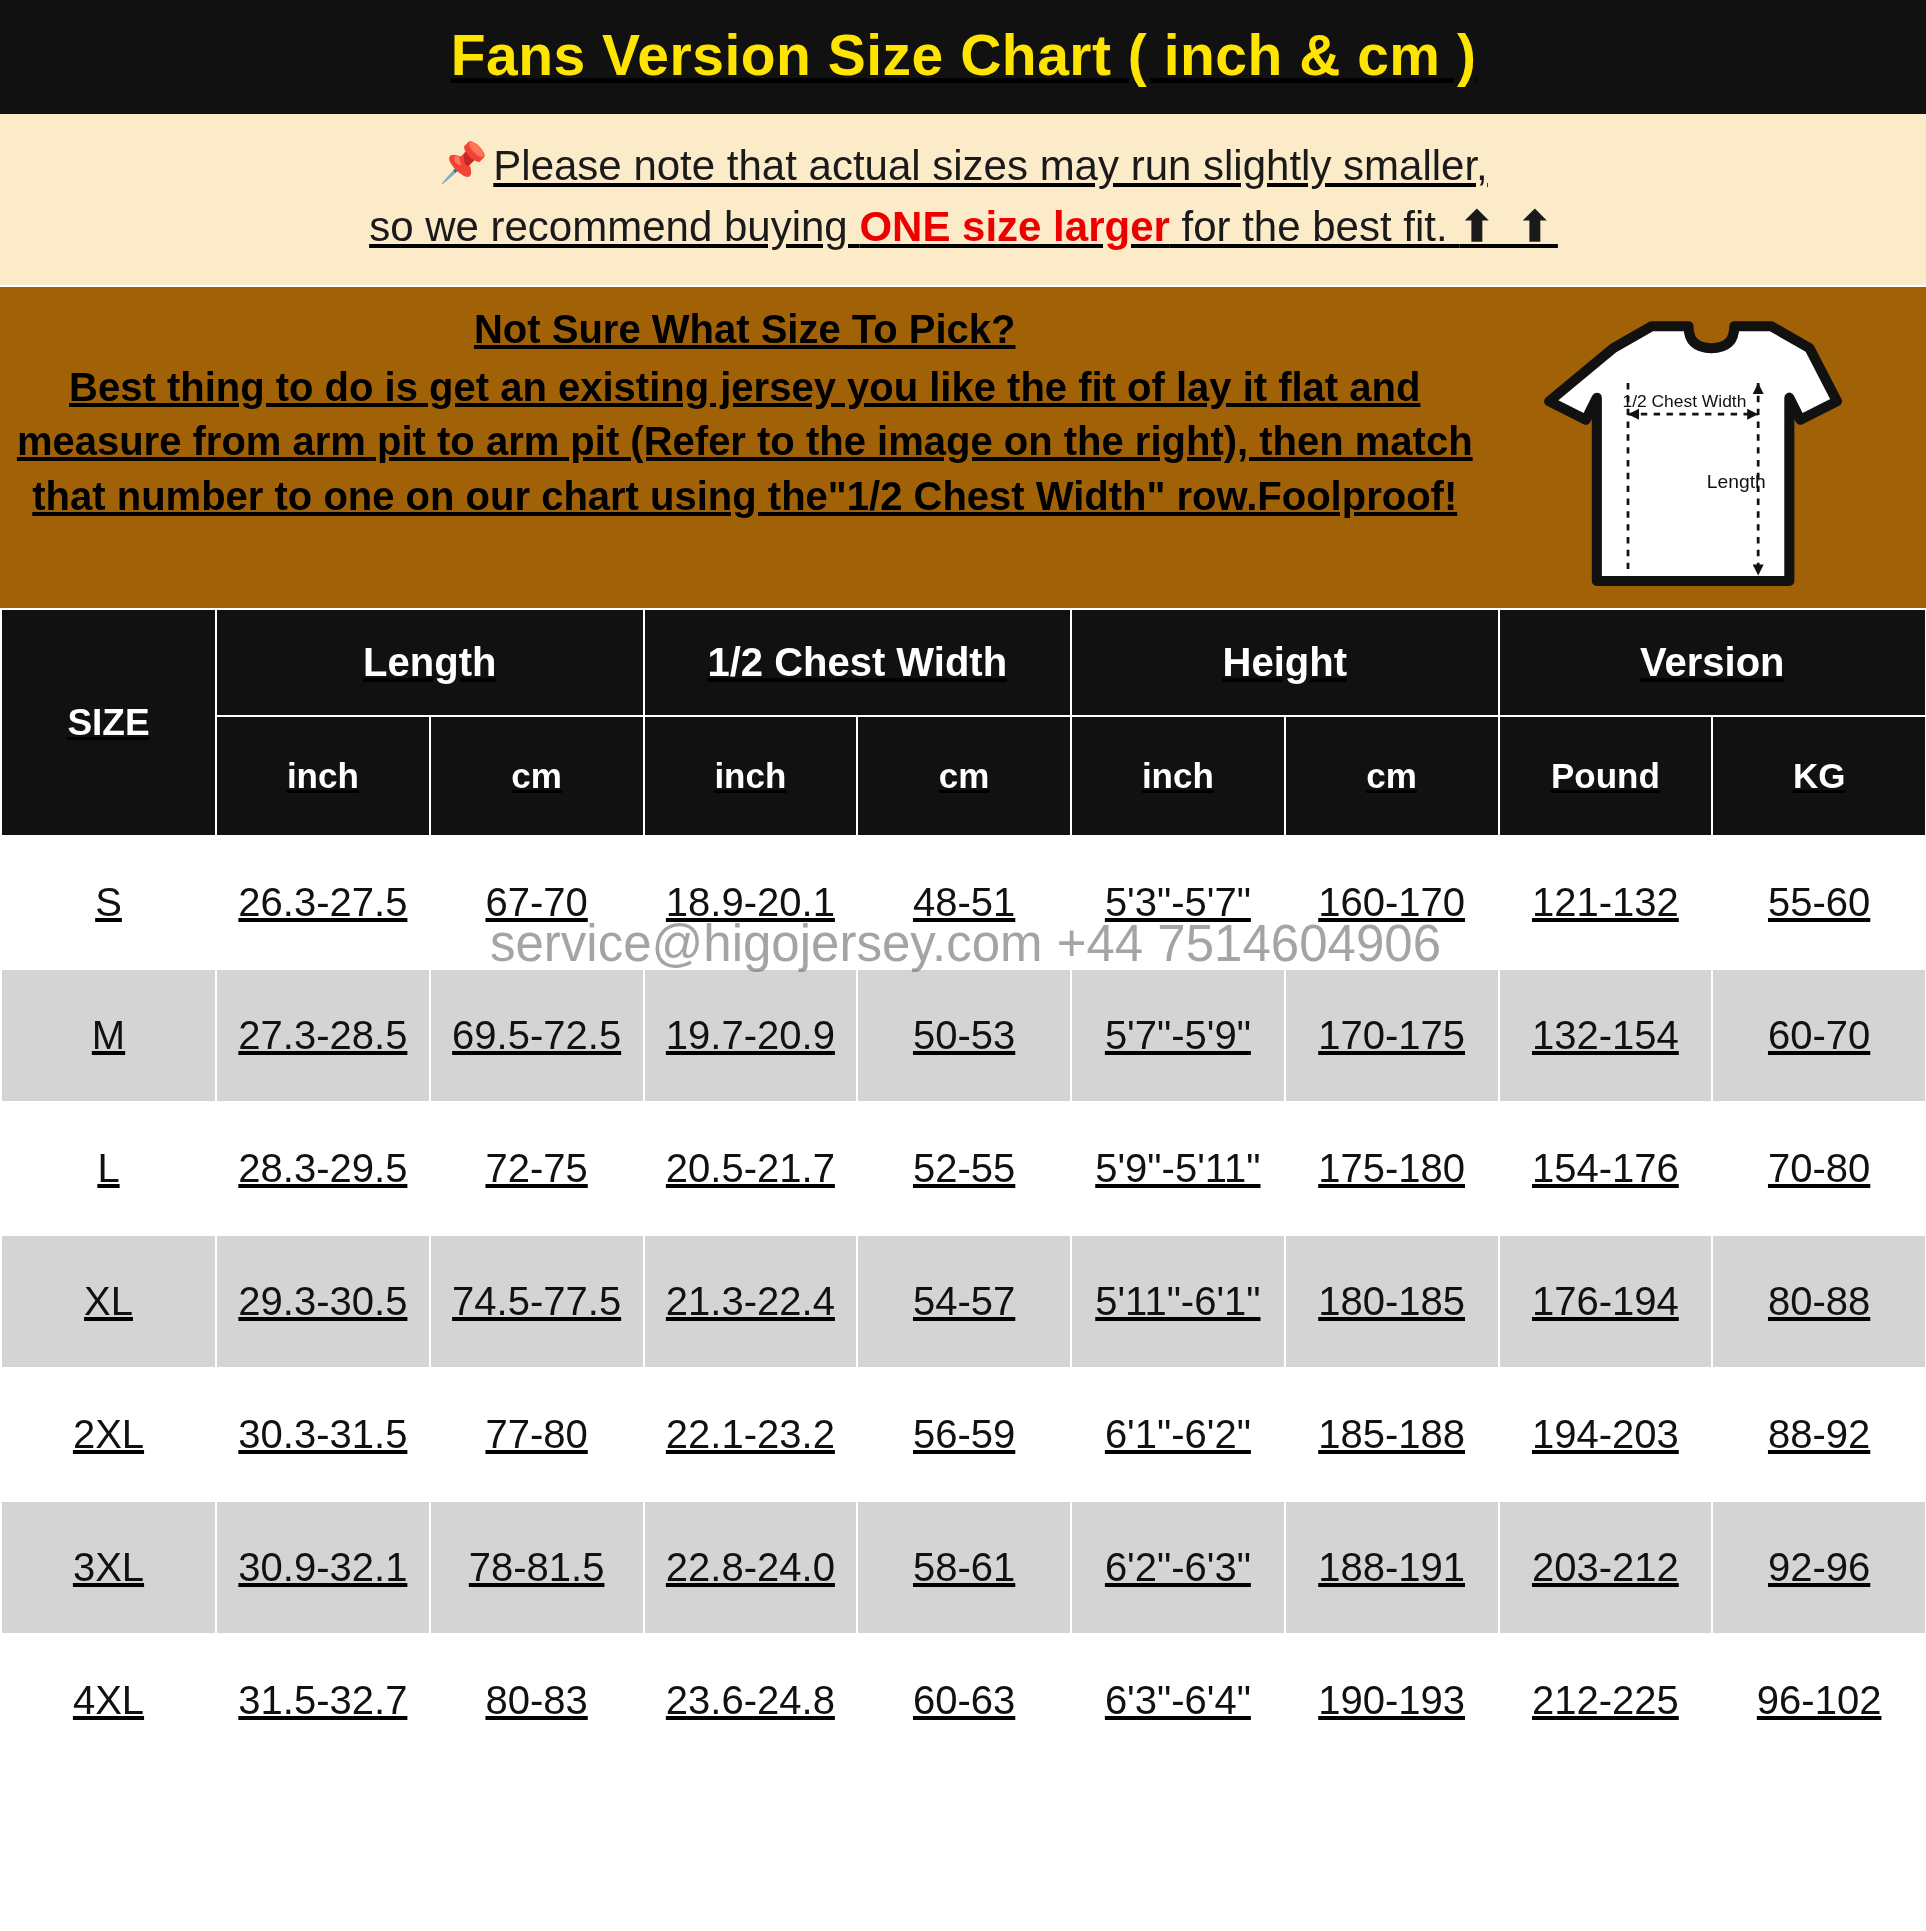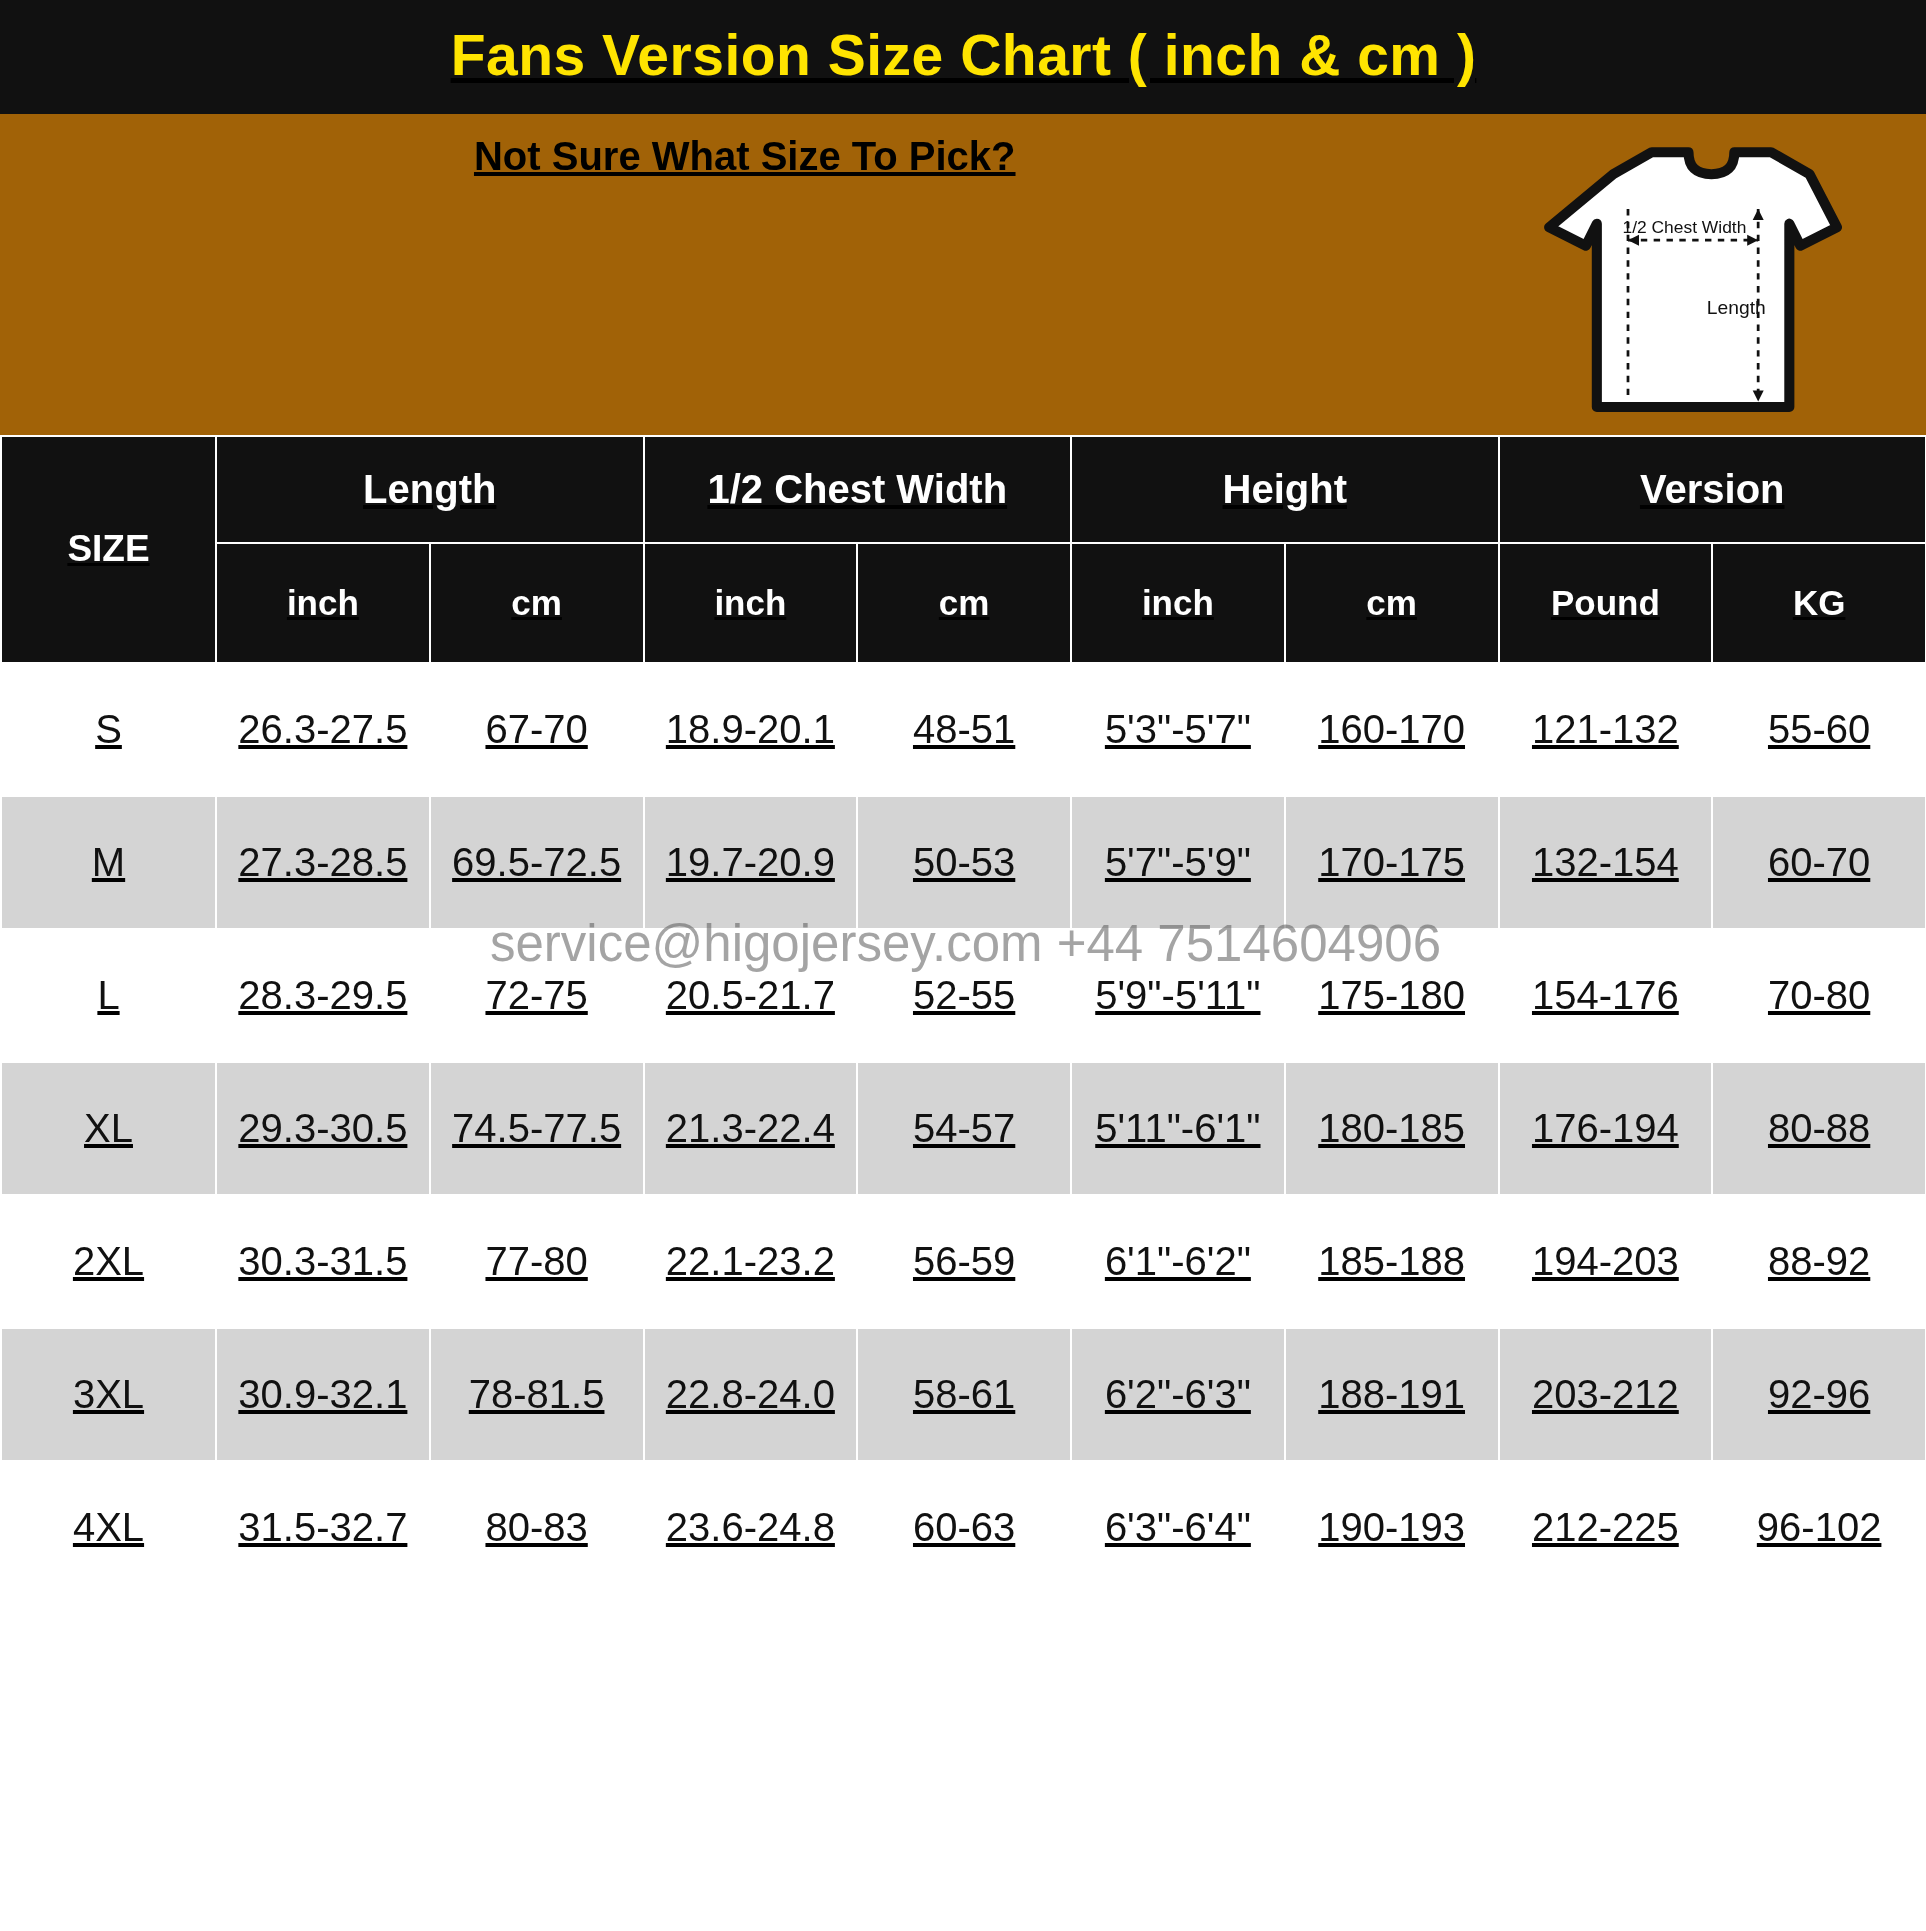--- a/index.html
+++ b/index.html
@@ -151,24 +151,33 @@
 </style>
 </head>
 <body>
 
 <div class="sheet">
 
   <div class="title-bar">
     <div class="title">Fans Version Size Chart ( inch &amp; cm )</div>
   </div>
 
+  <div class="note-band">
+    <div class="note-line">
+      <span class="pin-icon">📌</span><span>Please note that actual sizes may run slightly smaller,</span>
+    </div>
+    <div class="note-line">
+      <span>so we recommend buying </span><span class="note-strong">ONE size larger</span><span> for the best fit. </span><span class="arrows">⬆ ⬆</span>
+    </div>
+  </div>
 
   <div class="info-section">
     <div class="info-text">
       <div class="info-head">Not Sure What Size To Pick?</div>
+      <div class="info-body">Best thing to do is get an existing jersey you like the fit of lay it flat and measure from arm pit to arm pit (Refer to the image on the right), then match that number to one on our chart using the"1/2 Chest Width" row.Foolproof!</div>
     </div>
     <div class="tee-wrap">
       <svg width="349" height="275" viewBox="0 0 380 300">
         <path d="M108 34 L150 10 L190 10 Q190 34 215 34 Q240 34 240 10 L280 10 L322 34 L352 92 L312 112 L300 88 L300 288 L90 288 L90 88 L78 112 L38 92 Z" fill="#ffffff" stroke="#111111" stroke-width="11" stroke-linejoin="round"></path>
         <line x1="124" y1="72" x2="124" y2="282" stroke="#111111" stroke-width="3" stroke-dasharray="7,7"></line>
         <line x1="266" y1="72" x2="266" y2="282" stroke="#111111" stroke-width="3" stroke-dasharray="7,7"></line>
         <line x1="124" y1="106" x2="266" y2="106" stroke="#111111" stroke-width="3" stroke-dasharray="7,7"></line>
         <polygon points="124,106 136,100 136,112" fill="#111"></polygon>
         <polygon points="266,106 254,100 254,112" fill="#111"></polygon>
         <polygon points="266,72 260,84 272,84" fill="#111"></polygon>

